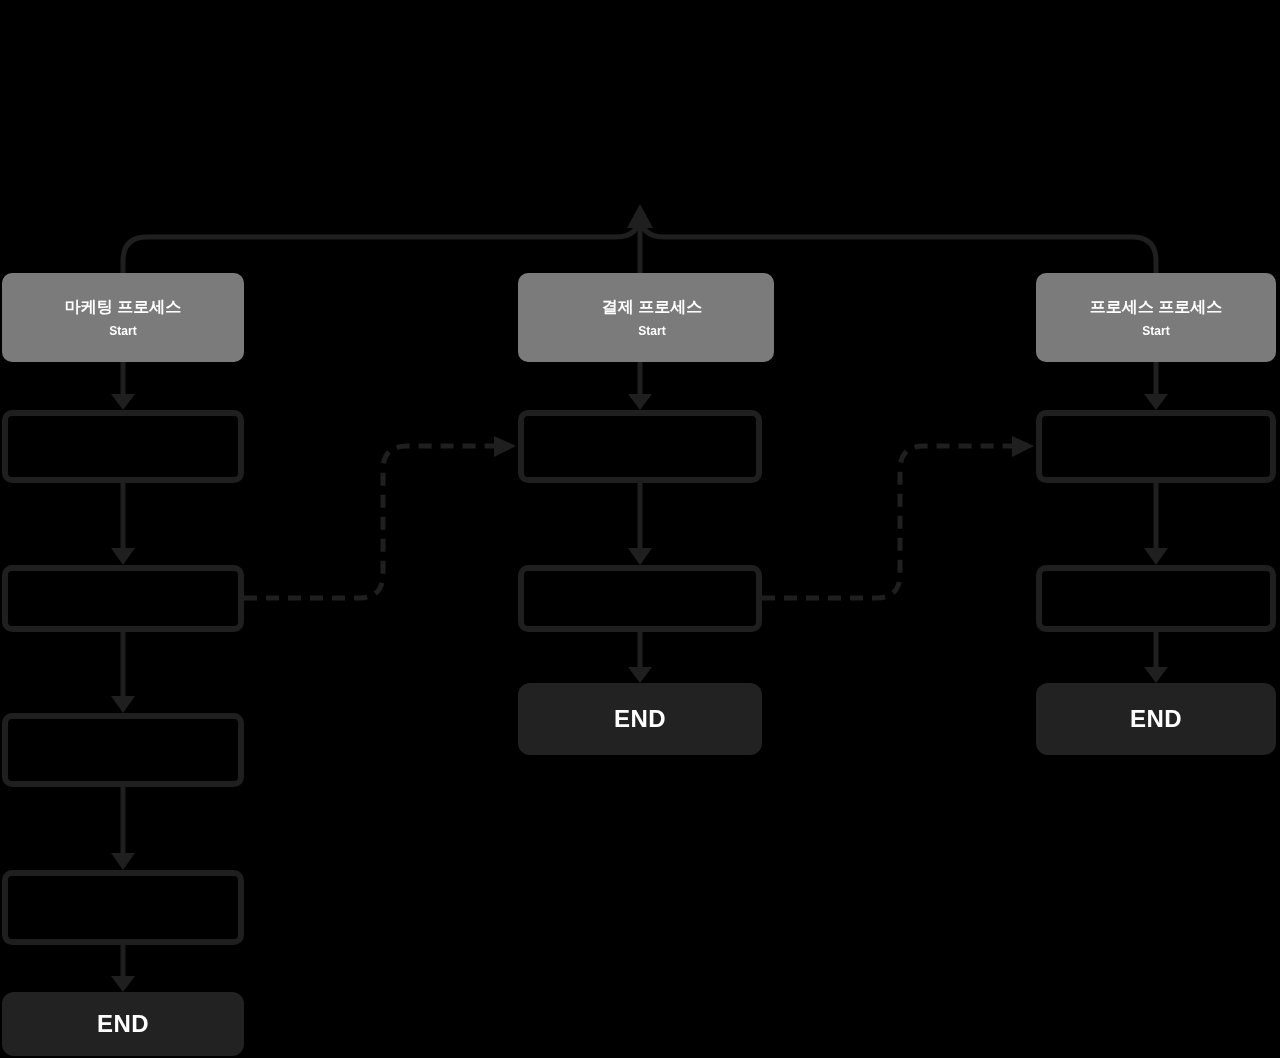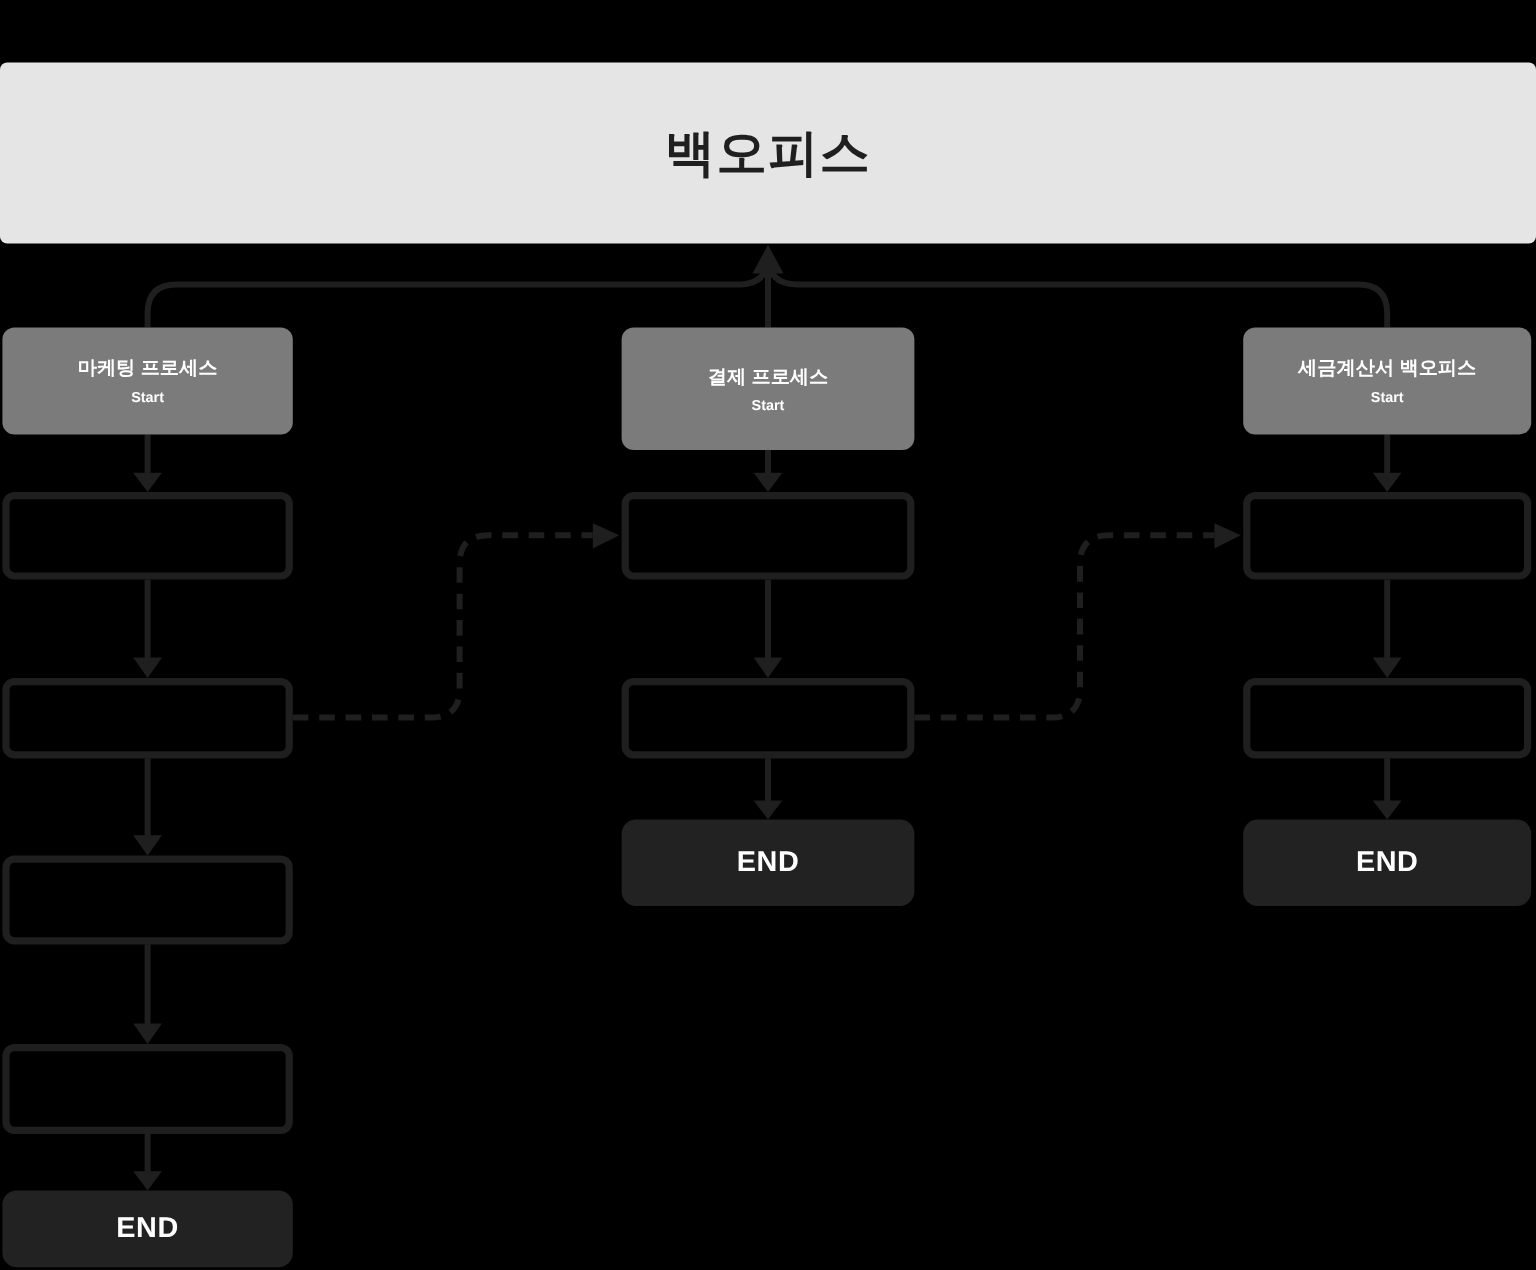--- a/index.html
+++ b/index.html
@@ -56,23 +56,20 @@
   svg.connectors path{stroke:var(--outline-color);stroke-width:5;fill:none;}
   svg.connectors path.dashed{stroke-dasharray:13 9;}
   svg.connectors polygon{fill:var(--outline-color);stroke:none;}
 </style>
 </head>
 <body>
 
 <div class="canvas">
 
 
-  <div class="root-box">
-    <span>백오피스</span>
-  </div>
 
   <svg class="connectors" width="1280" height="1058" viewBox="0 0 1280 1058">
 
     <path d="M 123 273 L 123 261 Q 123 237 147 237 L 616 237 Q 640 237 640 213 L 640 210"></path>
     <path d="M 1156 273 L 1156 261 Q 1156 237 1132 237 L 664 237 Q 640 237 640 213 L 640 210"></path>
     <path d="M 640 273 L 640 210"></path>
     <polygon points="640,204 627,228 653,228"></polygon>
 
     <path d="M 123 362 L 123 395"></path>
       <polygon points="111,394 135,394 123,410"></polygon>
@@ -109,29 +106,29 @@
   <div class="start-box" style="left:2px;top:273px;width:242px;height:89px;">
     <div class="line1">마케팅 프로세스</div>
     <div class="line2">Start</div>
   </div>
   <div class="step-box" style="left:2px;top:410px;width:242px;height:73px;"></div>
   <div class="step-box" style="left:2px;top:565px;width:242px;height:67px;"></div>
   <div class="step-box" style="left:2px;top:713px;width:242px;height:74px;"></div>
   <div class="step-box" style="left:2px;top:870px;width:242px;height:75px;"></div>
   <div class="end-box" style="left:2px;top:992px;width:242px;height:64px;">END</div>
 
-  <div class="start-box" style="left:518px;top:273px;width:244px;height:102px;">
+  <div class="start-box" style="left:518px;top:273px;width:244px;height:89px;padding-left:12px;">
     <div class="line1">결제 프로세스</div>
     <div class="line2">Start</div>
   </div>
   <div class="step-box" style="left:518px;top:410px;width:244px;height:73px;"></div>
   <div class="step-box" style="left:518px;top:565px;width:244px;height:67px;"></div>
   <div class="end-box" style="left:518px;top:683px;width:244px;height:72px;">END</div>
 
   <div class="start-box" style="left:1036px;top:273px;width:240px;height:89px;">
-    <div class="line1">세금계산서 백오피스</div>
+    <div class="line1">프로세스 프로세스</div>
     <div class="line2">Start</div>
   </div>
   <div class="step-box" style="left:1036px;top:410px;width:240px;height:73px;"></div>
   <div class="step-box" style="left:1036px;top:565px;width:240px;height:67px;"></div>
   <div class="end-box" style="left:1036px;top:683px;width:240px;height:72px;">END</div>
 
 </div>
 
 </body></html>

